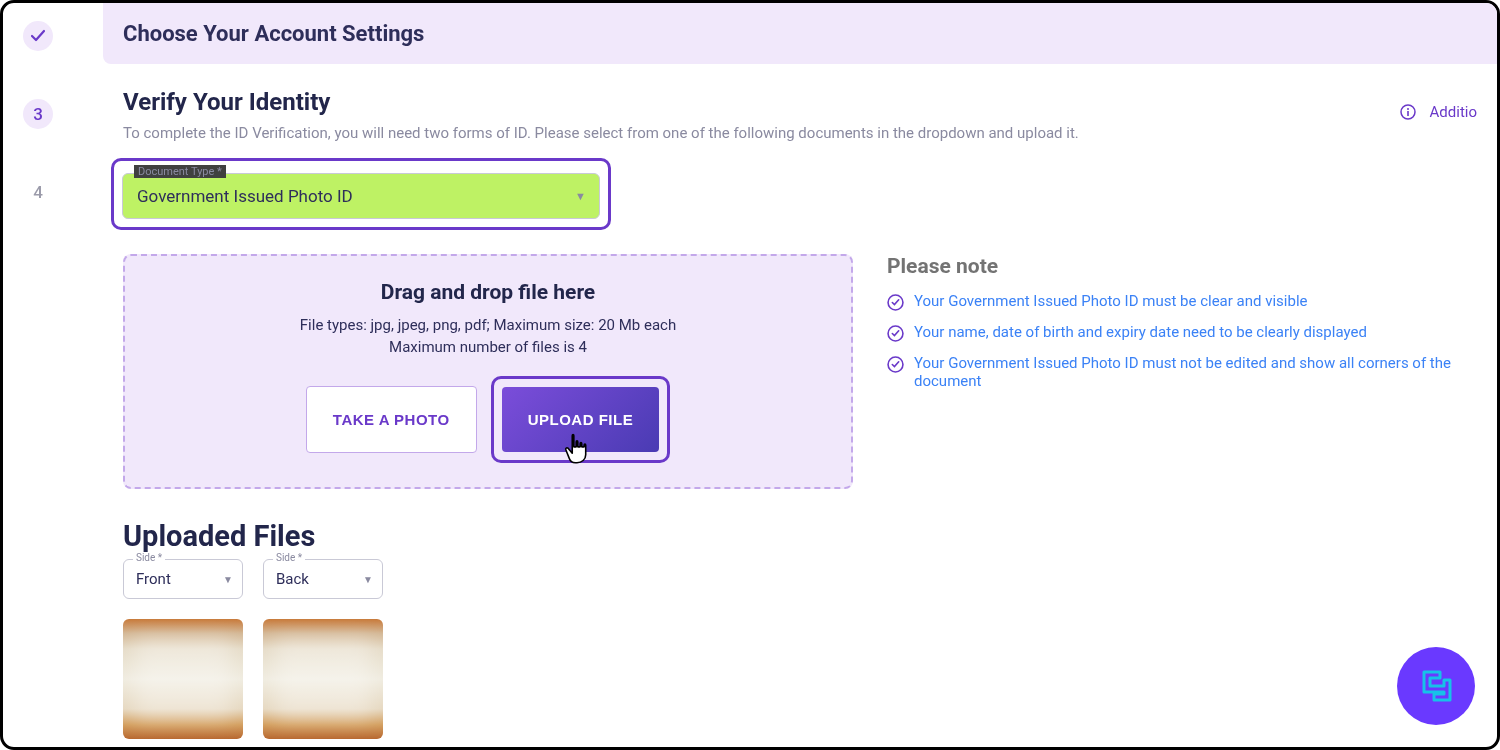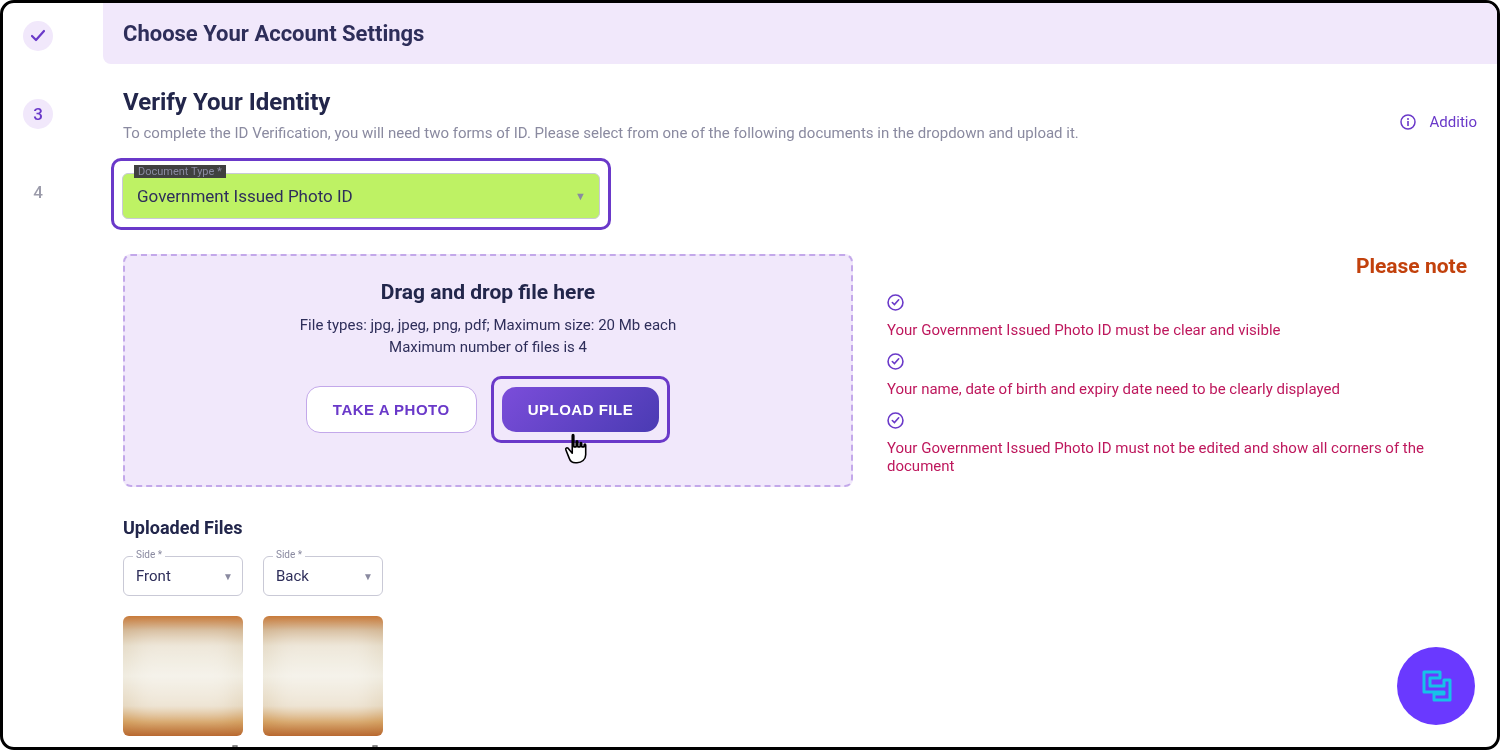--- a/index.html
+++ b/index.html
@@ -9,43 +9,43 @@
 .step { width: 30px; height: 30px; border-radius: 50%; display: flex; align-items: center; justify-content: center; font-size: 17px; font-weight: 500; }
 .step.done { background: #f1e8fb; color: #6a39c9; }
 .step.active { background: #f1e8fb; color: #6a39c9; }
 .step.upcoming { color: #9b9baa; }
 .content { flex: 1; }
 .banner { background: #f1e8fb; padding: 18px 20px; border-radius: 0 0 0 8px; margin-left: 30px; }
 .banner h2 { color: #2e2e5a; font-size: 22px; font-weight: 700; }
 .section { padding: 24px 20px 0 50px; }
 .section h2 { color: #22264b; font-size: 24px; font-weight: 700; margin-bottom: 8px; }
 .subtitle { color: #8a8aa0; font-size: 15px; margin-bottom: 16px; }
-.top-link { position: absolute; right: 20px; top: 110px; color: #6a39c9; font-size: 15px; display: flex; align-items: center; gap: 14px; }
+.top-link { position: absolute; right: 20px; top: 100px; color: #6a39c9; font-size: 15px; display: flex; align-items: center; gap: 14px; }
 .select-wrap { display: inline-block; border: 3px solid #6a39c9; border-radius: 10px; padding: 12px 8px 8px 8px; position: relative; margin-left: -12px; }
 .select-inner { position: relative; width: 478px; }
 .select-label { position: absolute; top: -8px; left: 12px; background: #404040; padding: 0 4px; font-size: 11px; color: #8a8aa0; }
 .select { width: 100%; padding: 12px 14px; border: 1px solid #c9c9d6; border-radius: 6px; font-size: 17px; color: #2e2e5a; background: #bef264; appearance: none; cursor: pointer; }
 .select-caret { position: absolute; right: 14px; top: 50%; transform: translateY(-50%); pointer-events: none; color: #8a8aa0; font-size: 11px; }
 .row2 { display: flex; gap: 24px; margin-top: 24px; }
 .dropzone { flex: 0 0 730px; border: 2px dashed #c3a8ea; background: #f1e8fb; border-radius: 8px; padding: 24px; text-align: center; }
 .dropzone h3 { color: #22264b; font-size: 21px; font-weight: 700; margin-bottom: 12px; }
 .ftype { color: #2e2e5a; font-size: 15px; margin-bottom: 4px; }
 .fcount { color: #2e2e5a; font-size: 15px; margin-bottom: 20px; }
 .btn-row { display: flex; justify-content: center; gap: 14px; align-items: center; position: relative; }
-.btn { padding: 14px 26px; border-radius: 14px; font-size: 15px; font-weight: 600; letter-spacing: 0.5px; cursor: pointer; border: none; }
+.btn { padding: 24px 26px; border-radius: 4px; font-size: 15px; font-weight: 600; letter-spacing: 0.5px; cursor: pointer; border: none; }
 .btn-outline { background: #fff; border: 1px solid #c3a8ea; color: #6a39c9; }
 .btn-primary-wrap { border: 3px solid #6a39c9; border-radius: 10px; padding: 8px; position: relative; }
 .btn-primary { background: linear-gradient(135deg, #7b4dda, #4a3bb3); color: #fff; }
 .cursor { position: absolute; left: 48%; top: 52px; transform: translateX(-50%); width: 34px; height: 38px; pointer-events: none; }
 .notes { flex: 1; padding: 0 10px; }
-.notes h3 { color: #c2410c; font-size: 21px; font-weight: 700; margin-bottom: 14px; text-align: right; }
-.note-item { display: flex; gap: 10px; align-items: flex-start; margin-bottom: 12px; color: #be185d; font-size: 15px; flex-direction: column; }
+.notes h3 { color: #737373; font-size: 21px; font-weight: 700; margin-bottom: 14px; }
+.note-item { display: flex; gap: 10px; align-items: flex-start; margin-bottom: 12px; color: #3b82f6; font-size: 15px; }
 .note-icon { color: #6a39c9; flex-shrink: 0; margin-top: 2px; }
 .uploaded { margin-top: 30px; }
-.uploaded h3 { color: #22264b; font-size: 18px; font-weight: 700; margin-bottom: 18px; }
+.uploaded h3 { color: #22264b; font-size: 29px; font-weight: 700; margin-bottom: 6px; }
 .sides { display: flex; gap: 20px; margin-bottom: 20px; }
 .side-sel { position: relative; width: 120px; }
 .side-label { position: absolute; top: -7px; left: 10px; background: #fff; padding: 0 3px; font-size: 10px; color: #8a8aa0; }
 .side-input { width: 100%; padding: 10px 12px; border: 1px solid #c9c9d6; border-radius: 6px; font-size: 15px; color: #2e2e5a; background: #fff; appearance: none; cursor: pointer; }
 .side-caret { position: absolute; right: 10px; top: 50%; transform: translateY(-50%); font-size: 10px; color: #8a8aa0; pointer-events: none; }
 .thumbs { display: flex; gap: 20px; }
 .thumb-col { width: 120px; }
 .thumb { width: 120px; height: 120px; border-radius: 6px; background: linear-gradient(180deg, #c87a3a 0%, #d4b896 12%, #e6dcc8 25%, #f0ece0 50%, #e6d8c0 75%, #d4a060 88%, #b86830 100%); filter: blur(0.5px); position: relative; overflow: hidden; }
 .thumb::before { content: ""; position: absolute; inset: 15% 10% 15% 10%; background: rgba(255,255,255,0.35); filter: blur(10px); }
 .thumb-row { display: flex; justify-content: space-between; align-items: flex-end; margin-top: 8px; font-size: 14px; color: #701a75; }

